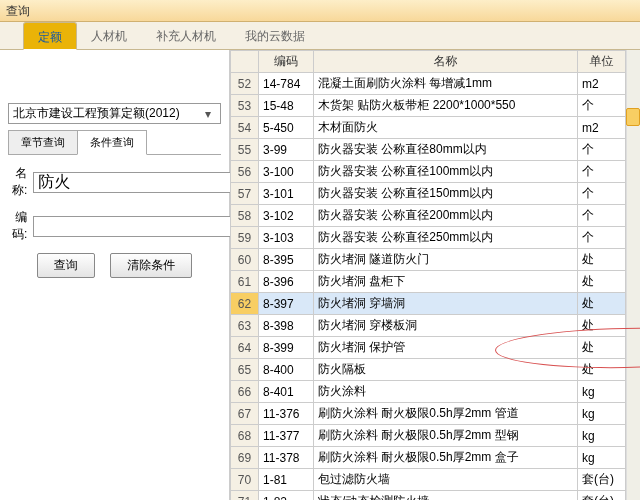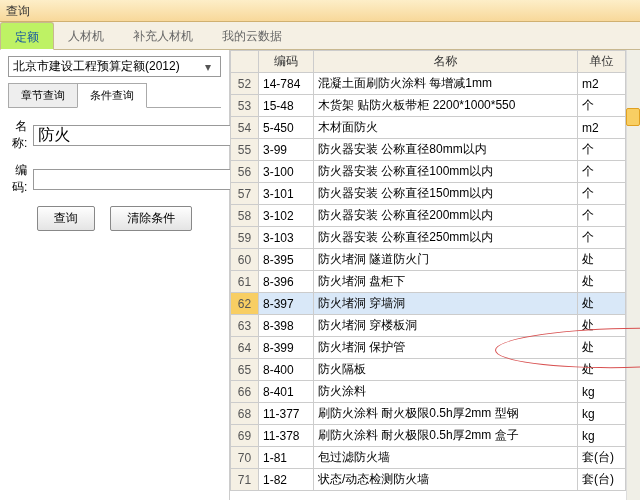--- a/index.html
+++ b/index.html
@@ -1,24 +1,24 @@
 <!DOCTYPE html>
 <html><head>
 <meta charset="utf-8">
 <style>
 * { box-sizing: border-box; margin: 0; padding: 0; }
 body { font-family: "Microsoft YaHei", SimSun, sans-serif; font-size: 12px; background: #f0f0f0; width: 640px; height: 500px; overflow: hidden; }
 .titlebar { background: linear-gradient(#fdeec8, #f8d89a); height: 22px; line-height: 22px; padding-left: 6px; border-bottom: 1px solid #d0b070; color: #333; }
 .main-tabs { display: flex; background: #f5f0e4; border-bottom: 1px solid #c8b890; height: 28px; }
 .main-tab { padding: 6px 14px 4px; color: #666; cursor: pointer; border-right: 1px solid transparent; white-space: nowrap; }
-.main-tab.active { background: #bef264; color: #1a5aa0; border: 1px solid #c8b890; border-bottom: 1px solid #fff; margin-bottom: -1px; border-radius: 3px 3px 0 0; }
+.main-tab.active { background: #eab308; color: #1a5aa0; border: 1px solid #c8b890; border-bottom: 1px solid #fff; margin-bottom: -1px; border-radius: 3px 3px 0 0; margin-left: 23px; }
 .content { display: flex; height: calc(100% - 50px); background: #fff; }
 .left-panel { width: 230px; border-right: 1px solid #ccc; padding: 6px 8px; background: #fff; }
 .dropdown-wrap { display: flex; align-items: center; margin-bottom: 6px; }
-.dropdown { flex: 1; border: 1px solid #999; background: #fff; height: 21px; display: flex; align-items: center; justify-content: space-between; padding: 8px 4px; font-size: 12px; }
+.dropdown { flex: 1; border: 1px solid #999; background: #fff; height: 21px; display: flex; align-items: center; justify-content: space-between; padding: 8px 4px; font-size: 12px; margin-top: 47px; }
 .dropdown-arrow { width: 16px; text-align: center; color: #555; }
 .sub-tabs { display: flex; margin-top: 4px; }
 .sub-tab { padding: 4px 12px; border: 1px solid #aaa; background: #eee; font-size: 11px; margin-right: -1px; cursor: pointer; position: relative; }
 .sub-tab.active { background: #fff; border-bottom: 1px solid #fff; z-index: 2; }
 .sub-tabs-line { border-bottom: 1px solid #aaa; margin-top: -1px; }
 .form-area { padding: 10px 4px; }
 .form-row { display: flex; align-items: center; margin-bottom: 10px; }
 .form-label { width: 42px; text-align: right; margin-right: 6px; }
 .form-input { flex: 1; border: 1px solid #999; height: 21px; padding: 2px 4px; font-size: 16px; }
 .btn-row { text-align: center; margin-top: 6px; }
@@ -176,20 +176,26 @@
             <td class="col-name">防火隔板</td>
             <td class="col-unit">处</td>
           </tr>
           <tr>
             <td class="col-idx">66</td>
             <td class="col-code">8-401</td>
             <td class="col-name">防火涂料</td>
             <td class="col-unit">kg</td>
           </tr>
           <tr>
+            <td class="col-idx">67</td>
+            <td class="col-code">11-376</td>
+            <td class="col-name">刷防火涂料 耐火极限0.5h厚2mm 管道</td>
+            <td class="col-unit">kg</td>
+          </tr>
+          <tr>
             <td class="col-idx">68</td>
             <td class="col-code">11-377</td>
             <td class="col-name">刷防火涂料 耐火极限0.5h厚2mm 型钢</td>
             <td class="col-unit">kg</td>
           </tr>
           <tr>
             <td class="col-idx">69</td>
             <td class="col-code">11-378</td>
             <td class="col-name">刷防火涂料 耐火极限0.5h厚2mm 盒子</td>
             <td class="col-unit">kg</td>

